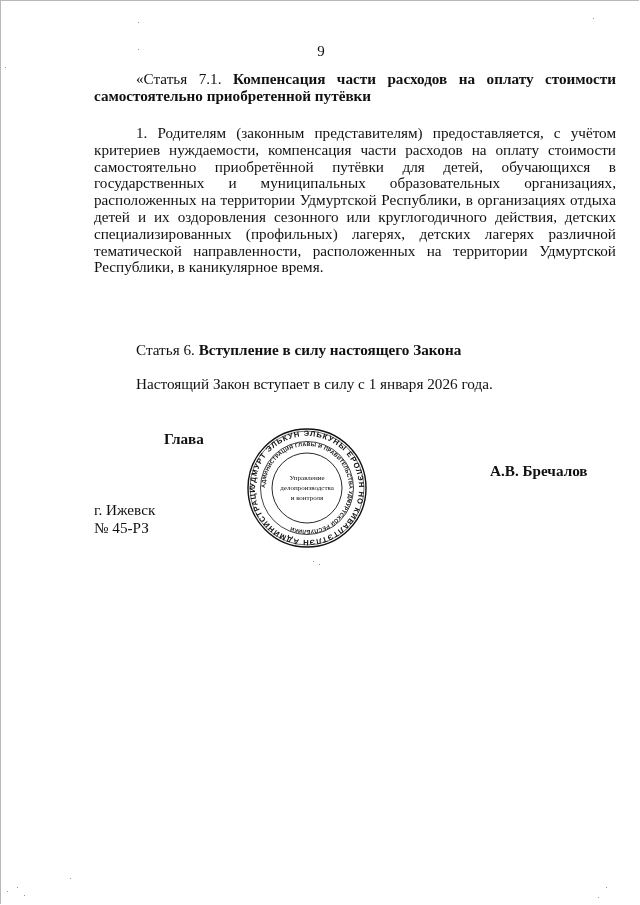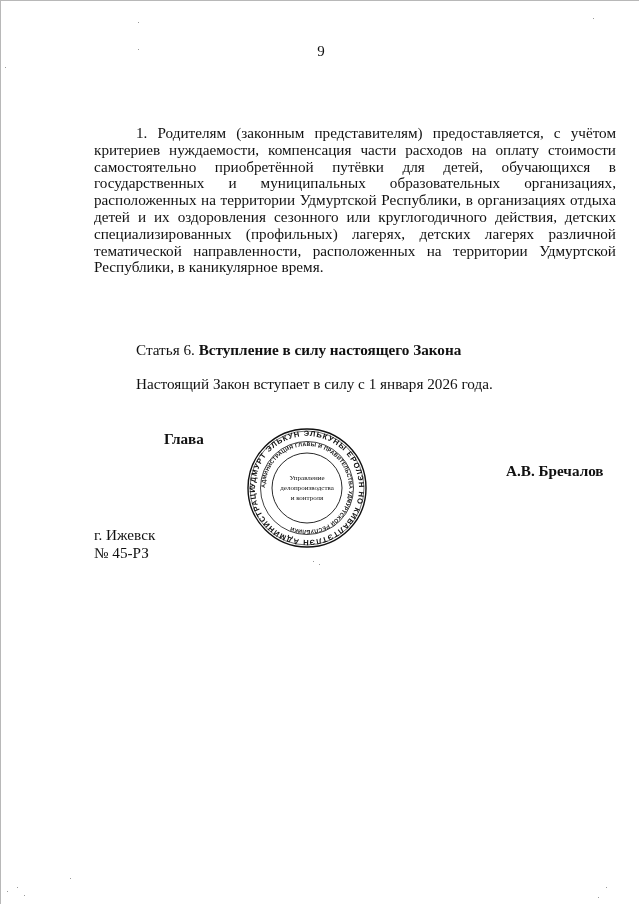--- a/index.html
+++ b/index.html
@@ -17,33 +17,42 @@
   .j { text-align: justify; text-align-last: left; }
   .j-full { text-align: justify; text-align-last: justify; }
   .ind { text-indent: 42px; }
   b { font-weight: bold; }
   .title71 { top: 70px; }
   .para1 { top: 124px; }
   .art13 { top: 341px; left: 135px; }
   .effect { top: 375px; left: 135px; }
   .sig-left { position: absolute; left: 93px; top: 429px; font-weight: bold; line-height: 18px; }
   .sig-left .l1 { display: block; padding-left: 70px; }
-  .sig-right { position: absolute; left: 505px; top: 461px; font-weight: bold; }
-  .place { position: absolute; left: 93px; top: 525px; line-height: 18px; font-family: Liberation Serif, serif; }
+  .sig-right { position: absolute; left: 489px; top: 461px; font-weight: bold; }
+  .place { position: absolute; left: 93px; top: 500px; line-height: 18px; font-family: Liberation Serif, serif; }
   .stamp { position: absolute; left: 246px; top: 427px; width: 120px; height: 120px; }
   .stamp-center { font-size: 7px; font-family: "Liberation Serif", serif; }
   .speck { position: absolute; width: 1px; height: 1px; background: #999; }
 </style>
 </head>
 <body>
 
 <div class="page">
 
   <div class="page-num">9</div>
 
+  <div class="block j title71">
+    <div class="ind j-full">
+      <span>«Статья 7.1.</span>
+      <b>Компенсация части расходов на оплату стоимости</b>
+    </div>
+    <div>
+      <b>самостоятельно приобретенной путёвки</b>
+    </div>
+  </div>
 
   <div class="block j para1">
     <div class="ind j">1. Родителям (законным представителям) предоставляется, с учётом критериев нуждаемости,  компенсация части расходов на оплату стоимости самостоятельно приобретённой путёвки для детей, обучающихся в государственных и муниципальных образовательных организациях, расположенных на территории Удмуртской Республики, в организациях отдыха детей и их оздоровления сезонного или круглогодичного действия, детских специализированных (профильных) лагерях, детских лагерях различной тематической направленности, расположенных на территории Удмуртской Республики, в каникулярное время.</div>
   </div>
 
   <div class="block art13">
     <span>Статья 6.</span>
     <b>Вступление в силу настоящего Закона</b>
   </div>
 

